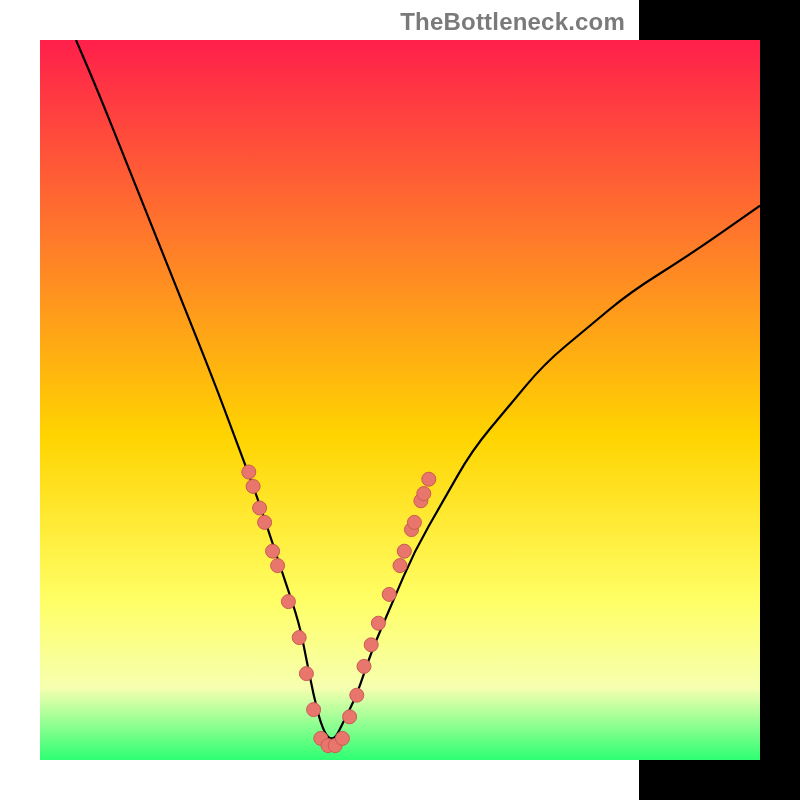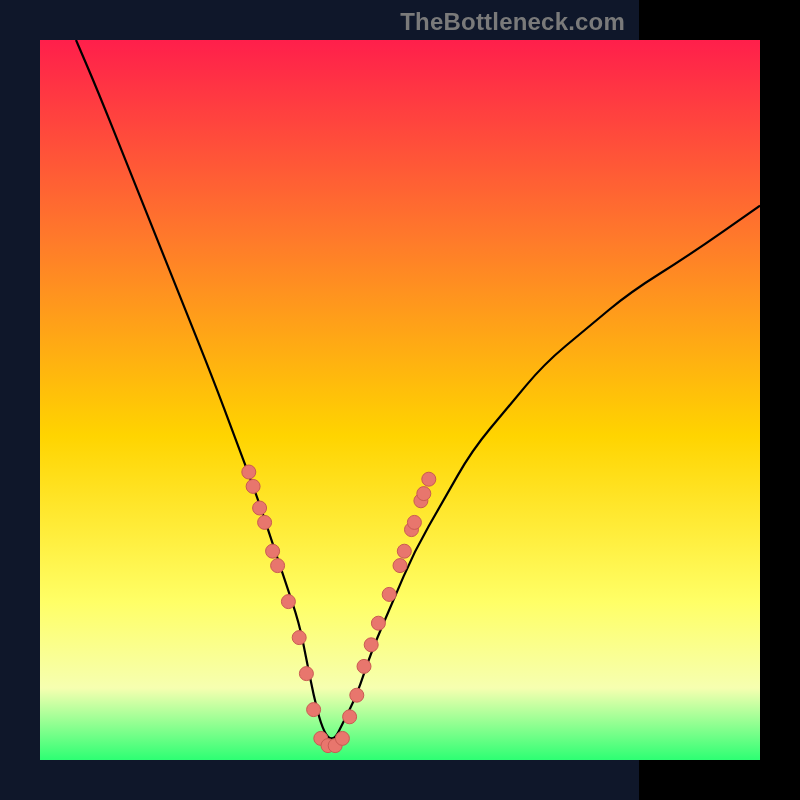--- a/index.html
+++ b/index.html
@@ -9,21 +9,21 @@
     height: 800px;
     background: #000;
     overflow: hidden;
   }
   .frame {
     position: absolute;
     left: 0;
     top: 0;
     width: 639px;
     height: 800px;
-    background: #0f172a;
+    background: #ffffff;
   }
   .plot {
     position: absolute;
     left: 40px;
     top: 40px;
     width: 720px;
     height: 720px;
     overflow: hidden;
   }
   .watermark {

